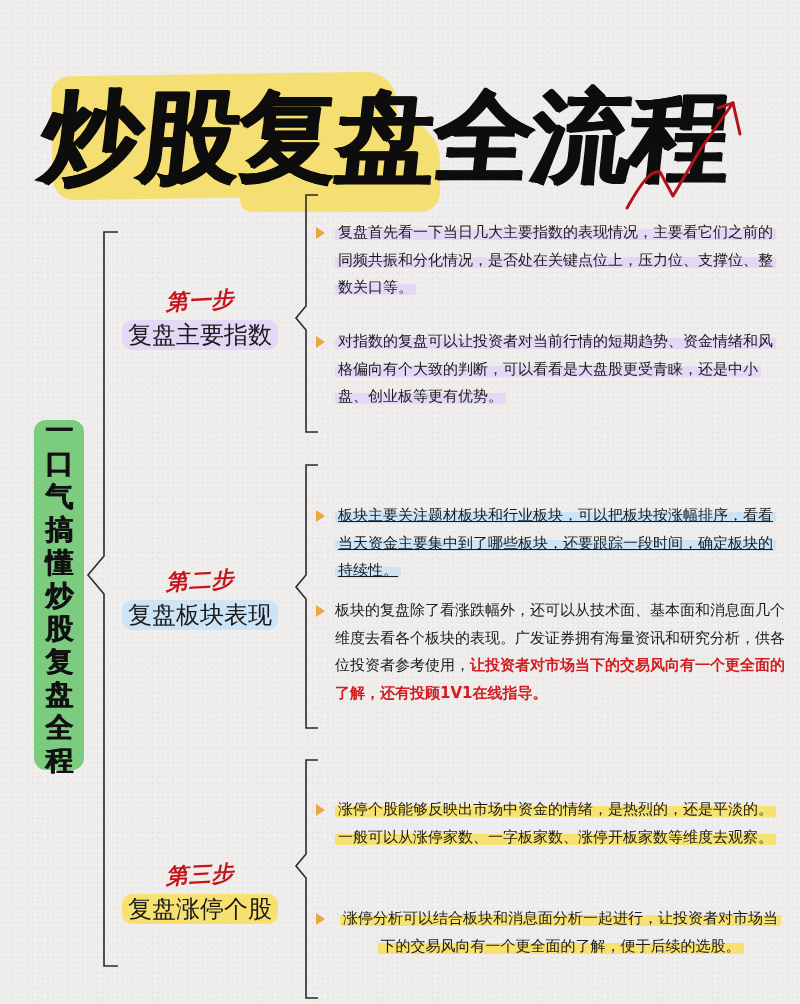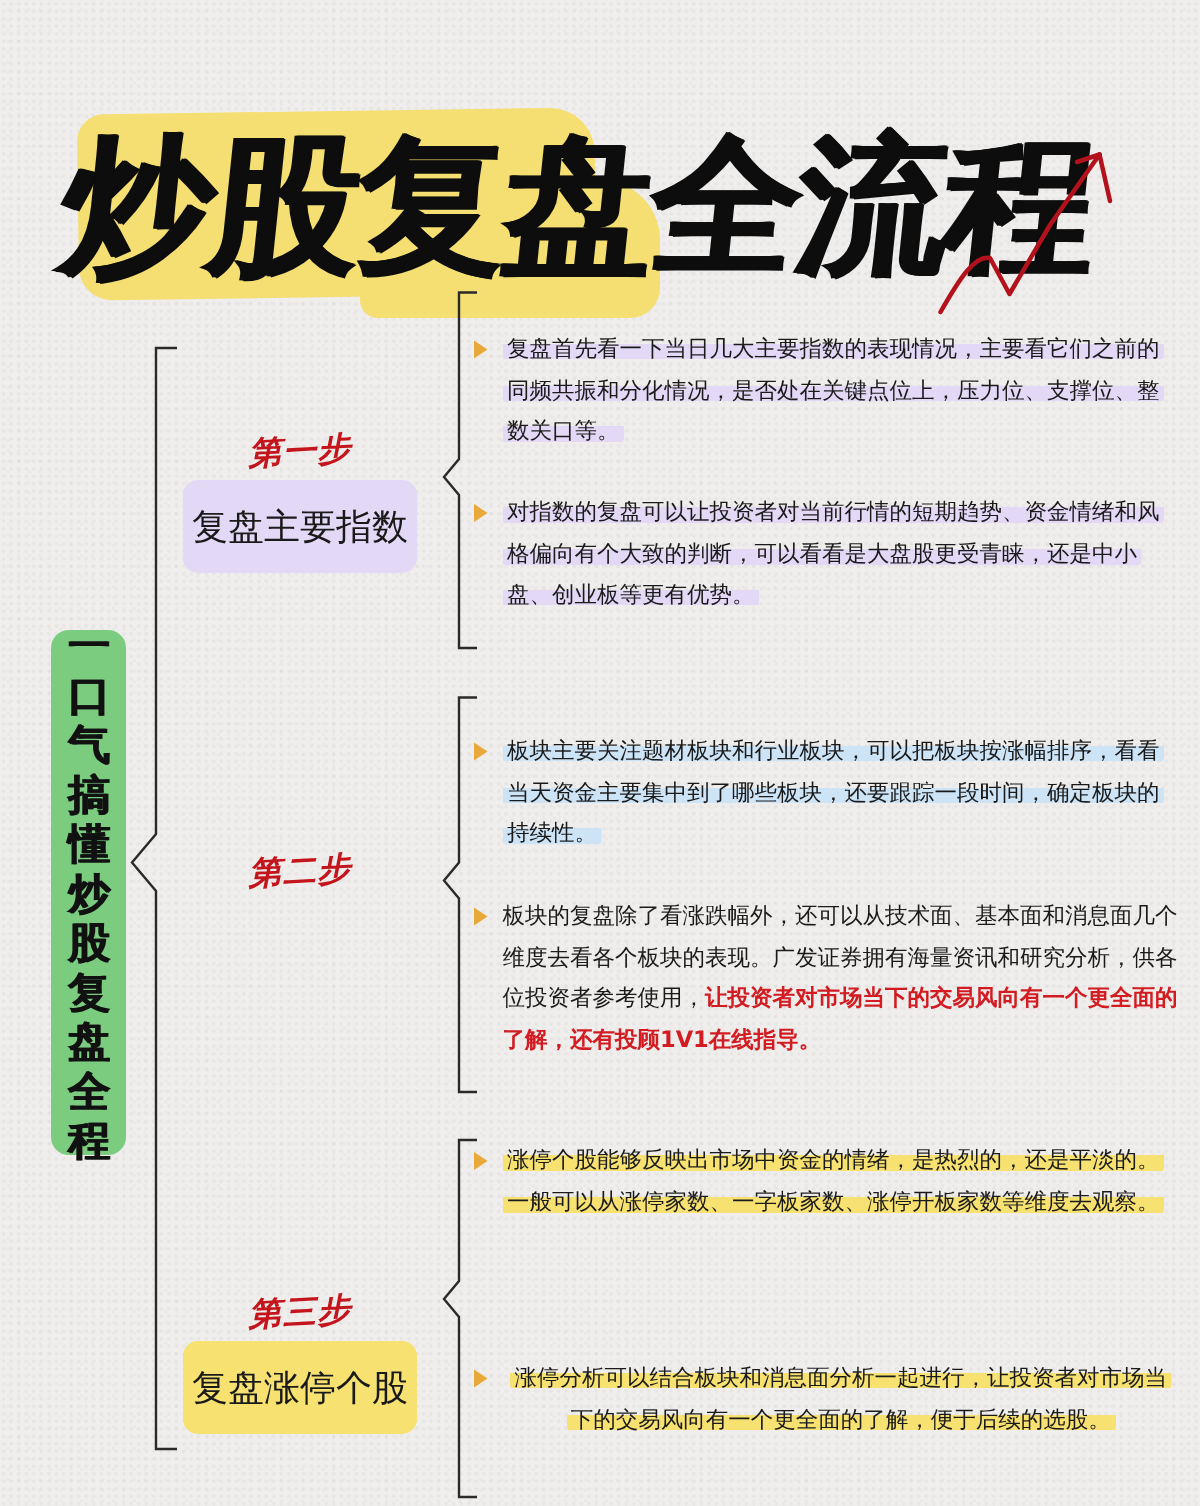--- a/index.html
+++ b/index.html
@@ -38,21 +38,21 @@
   }
 
   
   .step { width: 200px; text-align: center; }
   .step-num {
     font-family: "DejaVu Serif", serif; font-weight: bold; font-style: italic;
     color: #c4141c; font-size: 22px; display: block; margin-bottom: 4px; letter-spacing: 1px;
     transform: rotate(-3deg);
   }
   .step-title {
-    display: inline-block; font-size: 24px; padding: 16px 6px; line-height: 30px; border-radius: 10px;
+    display: inline-block; font-size: 24px; padding: 0 6px; line-height: 30px; border-radius: 10px;
   }
 
   
   .bullet {
     left: 316px; width: 470px; font-size: 15px; line-height: 27.5px; display: flex;
   }
   .bullet .tri {
     width: 0; height: 0; border-top: 6px solid transparent; border-bottom: 6px solid transparent;
     border-left: 9px solid #e8a93a; margin-top: 8px; margin-right: 10px; flex: none;
   }
@@ -117,34 +117,35 @@
   <span class="tri"></span>
   <span class="txt"><span class="hl hl-purple">复盘首先看一下当日几大主要指数的表现情况，主要看它们之前的同频共振和分化情况，是否处在关键点位上，压力位、支撑位、整数关口等。</span></span>
 </div>
 <div class="abs bullet" style="top:328px;justify-content:center;">
   <span class="tri"></span>
   <span class="txt"><span class="hl hl-purple">对指数的复盘可以让投资者对当前行情的短期趋势、资金情绪和风格偏向有个大致的判断，可以看看是大盘股更受青睐，还是中小盘、创业板等更有优势。</span></span>
 </div>
 
 <div class="abs step" style="left:100px; top:566px;">
   <span class="step-num">第二步</span>
+  <span class="step-title" style="background:#cde3f6;">复盘板块表现</span>
 </div>
-<div class="abs bullet" style="top:487px;">
+<div class="abs bullet" style="top:502px;text-decoration:underline;">
   <span class="tri"></span>
   <span class="txt"><span class="hl hl-blue">板块主要关注题材板块和行业板块，可以把板块按涨幅排序，看看当天资金主要集中到了哪些板块，还要跟踪一段时间，确定板块的持续性。</span></span>
 </div>
 <div class="abs bullet" style="top:597px;">
   <span class="tri"></span>
   <span class="txt"><span>板块的复盘除了看涨跌幅外，还可以从技术面、基本面和消息面几个维度去看各个板块的表现。广发证券拥有海量资讯和研究分析，供各位投资者参考使用，</span><span class="red">让投资者对市场当下的交易风向有一个更全面的了解，还有投顾1V1在线指导。</span></span>
 </div>
 
 <div class="abs step" style="left:100px; top:860px;">
   <span class="step-num">第三步</span>
   <span class="step-title" style="background:#f7e171;text-align:right;">复盘涨停个股</span>
 </div>
-<div class="abs bullet" style="top:760px;">
+<div class="abs bullet" style="top:796px;">
   <span class="tri"></span>
   <span class="txt"><span class="hl hl-yellow">涨停个股能够反映出市场中资金的情绪，是热烈的，还是平淡的。一般可以从涨停家数、一字板家数、涨停开板家数等维度去观察。</span></span>
 </div>
 <div class="abs bullet" style="top:905px;text-align:center;">
   <span class="tri"></span>
   <span class="txt"><span class="hl hl-yellow">涨停分析可以结合板块和消息面分析一起进行，让投资者对市场当下的交易风向有一个更全面的了解，便于后续的选股。</span></span>
 </div>
 
 </body></html>

